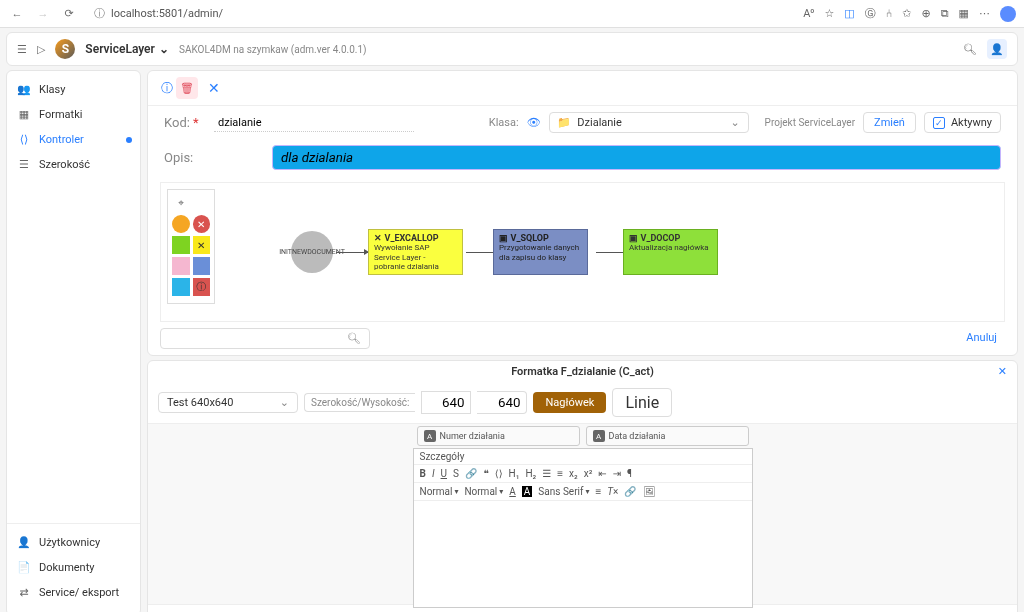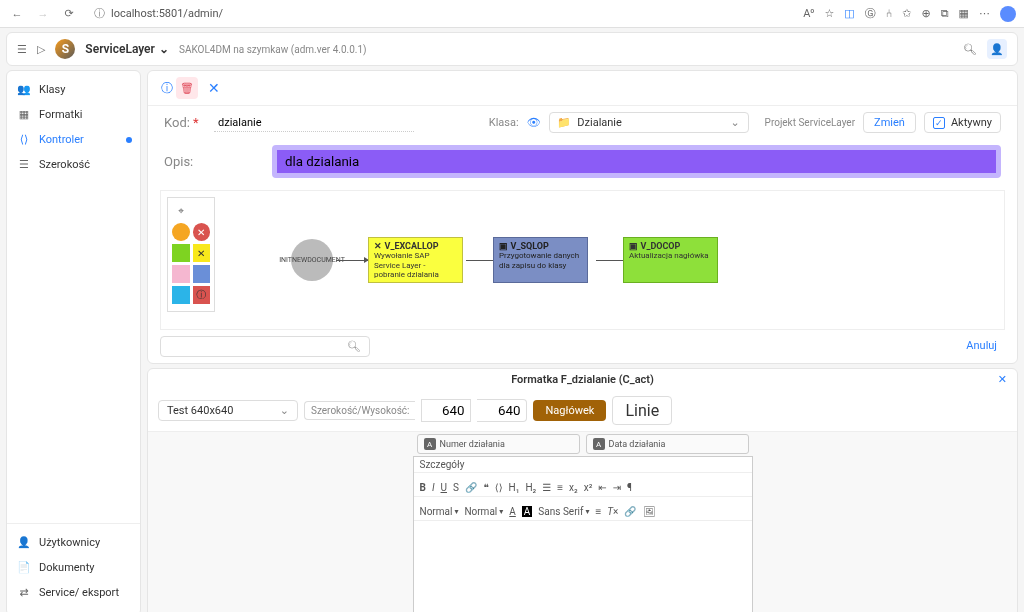--- a/index.html
+++ b/index.html
@@ -46,21 +46,21 @@
 .form-row .req { color:#d33; }
 .form-row .dotted-input { flex:0 0 200px; border:none; border-bottom: 1px dotted #ccc; padding:2px 4px; font-size:11px; }
 .form-row .klasa-label { margin-left:auto; color:#888; }
 .form-row .eye { color:#2a7fff; cursor:pointer;}
 .form-row .select-box { border:1px solid #ddd; border-radius:4px; padding:3px 8px; min-width:200px; display:flex; align-items:center; gap:6px; background:#fff; cursor:pointer;}
 .form-row .select-box .chev { margin-left:auto; color:#888;}
 .form-row .proj-lbl { color:#888; font-size:10px; margin-left:8px;}
 .form-row .zmien { border:1px solid #ddd; border-radius:4px; padding:3px 10px; color:#2a7fff; background:#fff; cursor:pointer; font-size:11px;}
 .form-row .chk-wrap { border:1px solid #ddd; border-radius:4px; padding:3px 8px; display:flex; align-items:center; gap:6px; cursor:pointer;}
 .form-row .chk { width:12px; height:12px; border:1px solid #2a7fff; border-radius:2px; display:flex; align-items:center; justify-content:center; color:#2a7fff; font-size:9px;}
-.form-row .opis-input { flex:1; border:5px solid #c4b5fd; border-radius:4px; padding:4px 8px; background:#8b5cf6;}
+.form-row .opis-input { flex:1; border:1px solid #c4b5fd; border-radius:4px; padding:4px 8px; background:#0ea5e9;font-style:italic;}
 
 .canvas-wrap { margin: 6px 12px; border:1px solid #eee; position:relative; height:140px; display:flex; align-items:center; padding-left:55px; gap:0;}
 .palette { position:absolute; left:6px; top:6px; border:1px solid #ddd; background:#fff; padding:4px; width:48px;}
 .palette .p-row { display:flex; gap:3px; margin-bottom:3px;}
 .palette .p-cell { width:18px; height:18px; display:flex; align-items:center; justify-content:center; font-size:10px; border:1px solid transparent;}
 .p-target { color:#666;}
 .p-orange { background:#f5a623; border-radius:50%;}
 .p-redx { background:#d9534f; border-radius:50%; color:#fff;}
 .p-green { background:#7ed321;}
 .p-yellow { background:#f8e81c;}
@@ -307,21 +307,21 @@
           <div class="chips-row">
             <div class="chip">
                 <span class="aico">A</span>
                 <span>Numer działania</span>
               </div>
             <div class="chip">
                 <span class="aico">A</span>
                 <span>Data działania</span>
               </div>
           </div>
-          <div class="editor-zone" style="height:160px;gap:6px;">
+          <div class="editor-zone" style="height:160px;">
             <div class="subhead">Szczegóły</div>
             <div class="rte-toolbar">
               <b>B</b>
               <i>I</i>
               <u>U</u>
               <span>S</span>
               <span>🔗</span>
               <span>❝</span>
               <span>⟨⟩</span>
               <span>H₁</span>

